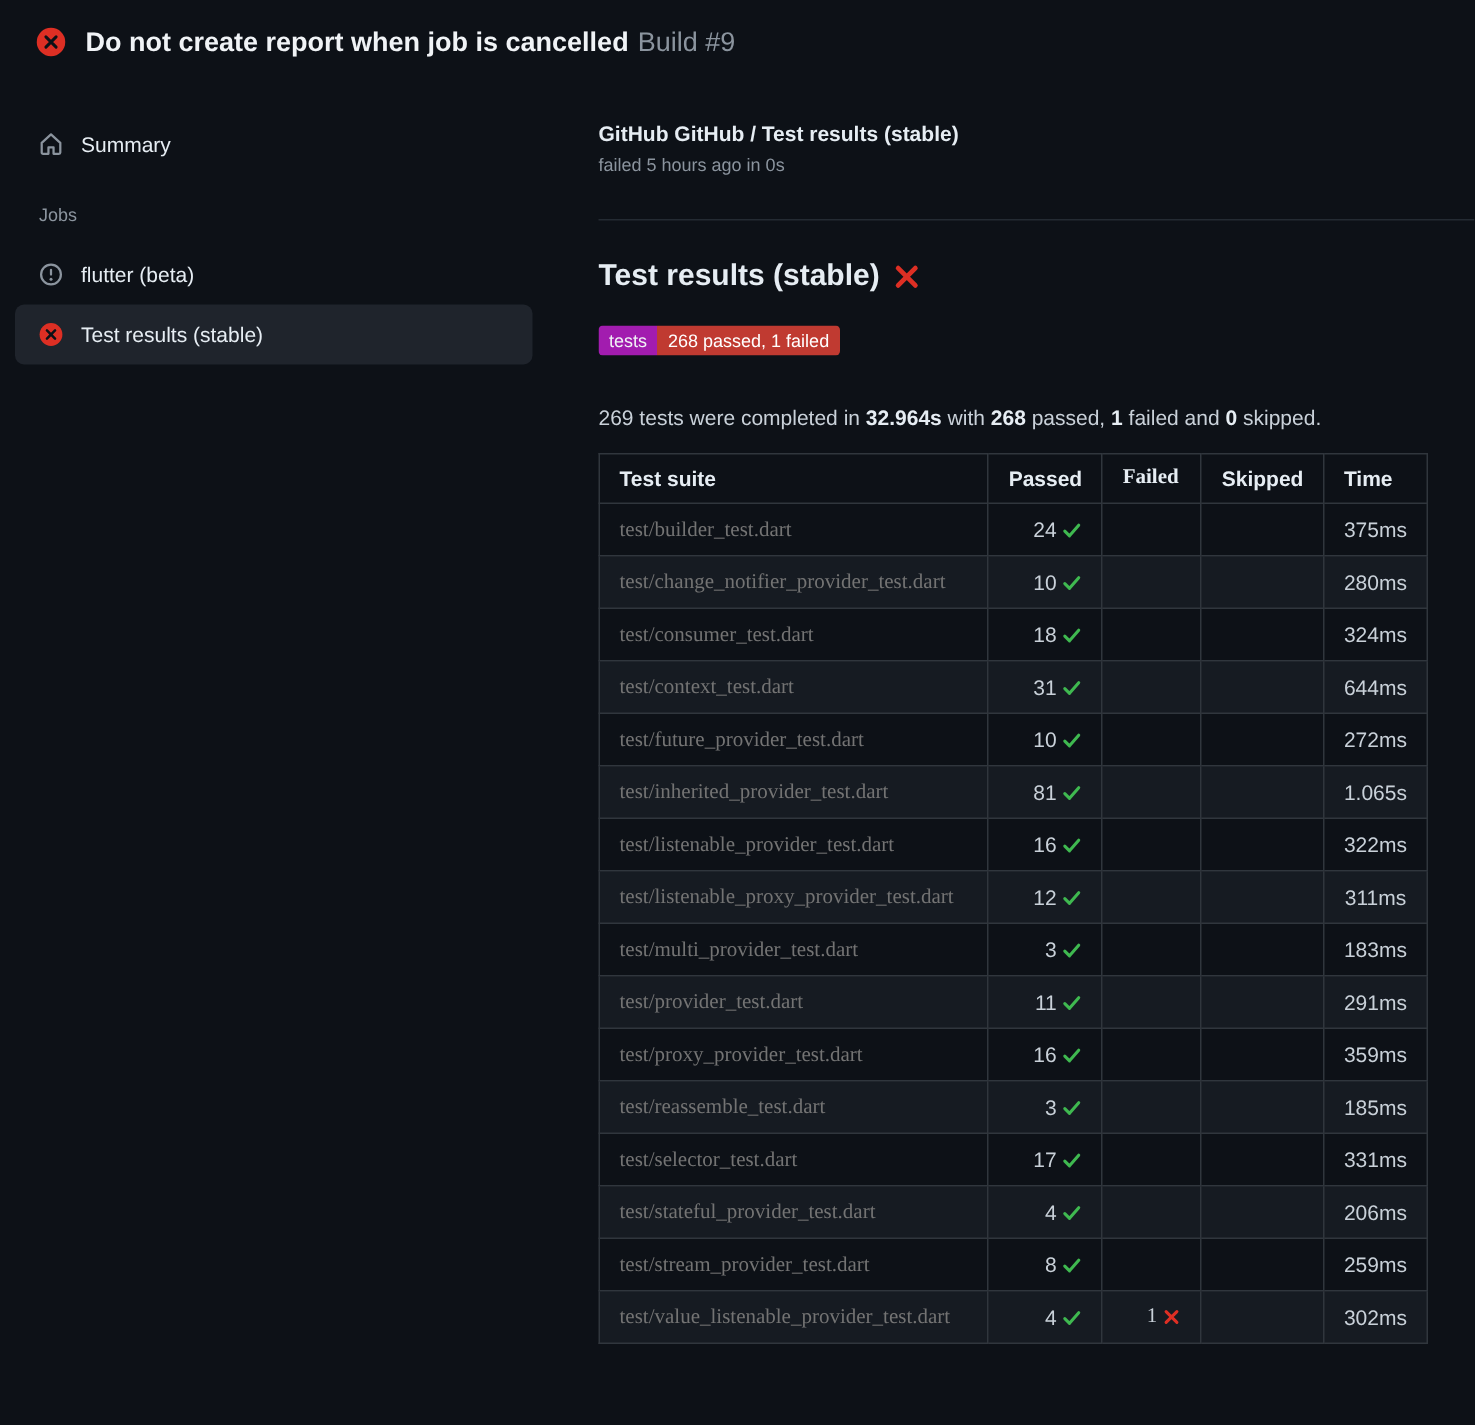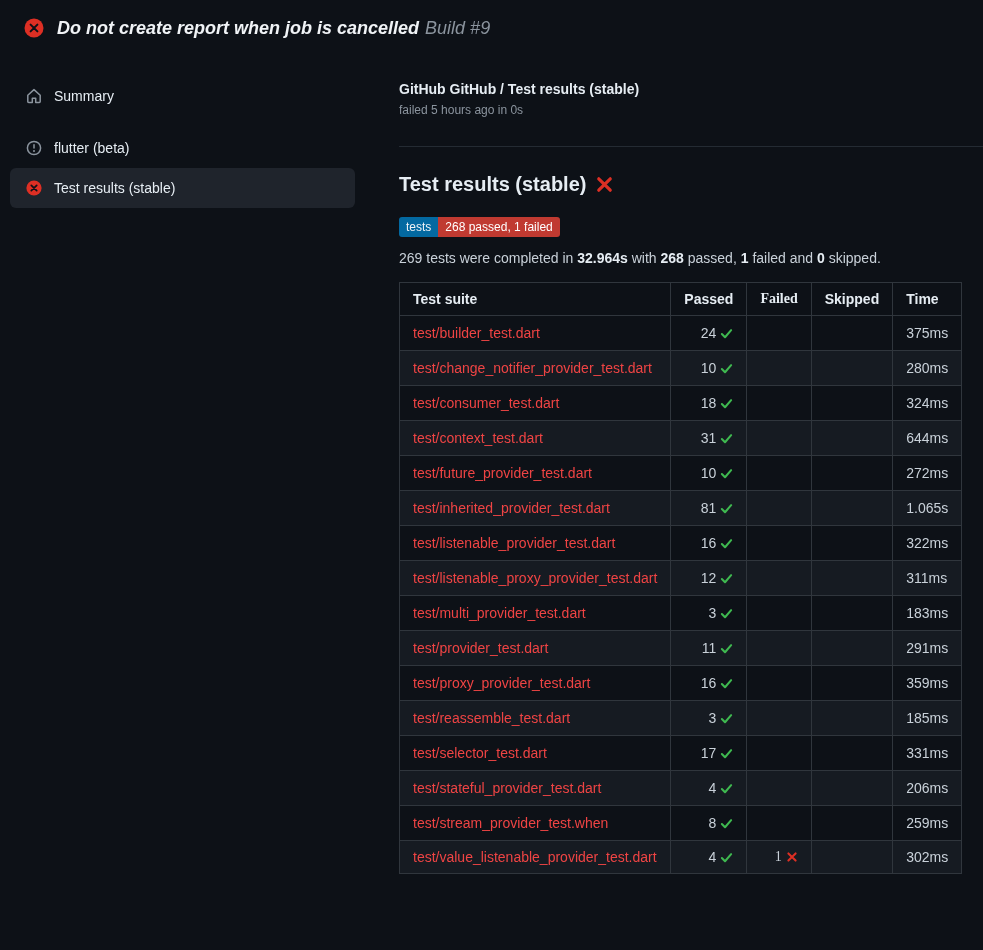--- a/index.html
+++ b/index.html
@@ -6,21 +6,21 @@
   html,body { width:983px; height:950px; overflow:hidden; }
   body {
     background:#0d1117;
     color:#c9d1d9;
     font-family:"Liberation Sans", sans-serif;
     font-size:14px;
   }
   svg { display:block; }
 
   
-  .topbar { height:56px; display:flex; align-items:center; gap:13px; padding:0 24px;font-style:italic; }
+  .topbar { height:56px; display:flex; align-items:center; gap:13px; padding:0 24px; }
   .topbar h1 { font-size:18px; font-weight:700; color:#f0f3f6; white-space:nowrap; }
   .topbar .build { color:#8b949e; font-weight:400; margin-left:6px; }
 
   
   .layout { display:flex; align-items:flex-start; }
 
   
   .sidebar { width:375px; flex-shrink:0; padding:20px 20px 0 10px; }
   .side-item {
     display:flex; align-items:center; gap:12px;
@@ -36,46 +36,46 @@
   .content { flex:1; padding:24px 0 0 24px; }
   .crumb { font-size:14px; font-weight:700; color:#e6edf3; line-height:18px; }
   .status-line { margin-top:5px; font-size:12px; color:#8b949e; line-height:15px; }
   hr.divider { border:none; border-top:1px solid #242b33; margin:28px 0 24px 0; }
 
   .section-title { display:flex; align-items:center; gap:10px;
     font-size:20px; font-weight:700; color:#e6edf3; line-height:26px; }
 
   .badge { display:inline-flex; margin-top:20px; font-size:12px; line-height:14px;
     border-radius:3px; overflow:hidden; font-weight:400; }
-  .badge-label { background:#0369a1; color:#f0f3f6; padding:3px 7px; }
+  .badge-label { background:#a21caf; color:#f0f3f6; padding:3px 7px; }
   .badge-value { background:#c03a31; color:#ffffff; padding:3px 7px; }
 
   .report-title { display:flex; align-items:center; gap:10px;
     margin-top:30px; padding-bottom:8px; border-bottom:1px solid #242b33;
     font-size:20px; font-weight:700; line-height:26px; }
   .report-title a { color:#58a6ff; text-decoration:none; cursor:pointer; }
 
-  .summary-line { margin-top:12px; font-size:14px; color:#c9d1d9; line-height:18px; }
+  .summary-line { margin-top:32px; font-size:14px; color:#c9d1d9; line-height:18px; }
   .summary-line strong { color:#e6edf3; }
 
   
   table.results { margin-top:15px; width:553px; border-collapse:collapse; font-size:14px; }
   table.results th, table.results td {
     border:1px solid #30363d; padding:8px 13px; line-height:16px;
   }
   table.results th { font-weight:700; color:#e6edf3; text-align:left; }
   table.results tbody tr:nth-child(even) { background:#161b22; }
   .col-suite { width:271px; }
   .col-pass  { width:68px;  text-align:right; }
   .col-fail  { width:68px;  text-align:right;font-family:Liberation Serif, serif; }
   .col-skip  { width:77px;  text-align:right; }
-  .col-time  { width:69px;  text-align:left; }
+  .col-time  { width:69px;  text-align:center; }
   td.col-pass, td.col-fail, td.col-skip { text-align:right; }
   td.col-time { color:#c9d1d9; }
-  td.col-suite a { color:#ef4444; text-decoration:none; cursor:pointer; }
+  td.col-suite a { color:#737373; text-decoration:none; cursor:pointer;font-family:Liberation Serif, serif; }
   .cellval { display:inline-flex; align-items:center; gap:4px; justify-content:flex-end; }
 </style>
 </head>
 <body>
 
 <div class="app">
 
   <header class="topbar">
     <span>
       <svg width="20" height="20" viewBox="0 0 20 20">
@@ -91,20 +91,21 @@
     <aside class="sidebar">
       <div class="side-item">
         <span class="icon">
           <svg width="16" height="16" viewBox="0 0 16 16">
             <path d="M8 1.6 L14.2 7.2 V13.6 a0.9 0.9 0 0 1 -0.9 0.9 H9.7 V10.2 H6.3 V14.5 H2.7 a0.9 0.9 0 0 1 -0.9 -0.9 V7.2 Z" fill="none" stroke="#8b949e" stroke-width="1.5" stroke-linejoin="round"></path>
           </svg>
         </span>
         <span>Summary</span>
       </div>
 
+      <div class="jobs-label">Jobs</div>
 
       <nav class="jobs-nav">
 
 
           <div class="side-item job">
             <span class="icon">
               <svg width="16" height="16" viewBox="0 0 16 16">
                 <circle cx="8" cy="8" r="6.6" fill="none" stroke="#8b949e" stroke-width="1.5"></circle>
                 <rect x="7.25" y="4.1" width="1.5" height="4.7" rx="0.75" fill="#8b949e"></rect>
                 <circle cx="8" cy="11.1" r="1" fill="#8b949e"></circle>
@@ -580,21 +581,21 @@
                 </span>
               </td>
               <td class="col-skip">
                 <span style="visibility: hidden;"></span>
               </td>
               <td class="col-time">206ms</td>
             </tr>
 
             <tr>
               <td class="col-suite">
-                <a>test/stream_provider_test.when</a>
+                <a>test/stream_provider_test.dart</a>
               </td>
               <td class="col-pass">
                 <span class="cellval">
                   <span>8</span>
                   <span>
                     <svg width="13" height="13" viewBox="0 0 14 14">
                       <path d="M2 7.6 L5.4 11 L12 3.4" fill="none" stroke="#3fb950" stroke-width="2.2" stroke-linecap="round" stroke-linejoin="round"></path>
                     </svg>
                   </span>
                 </span>

